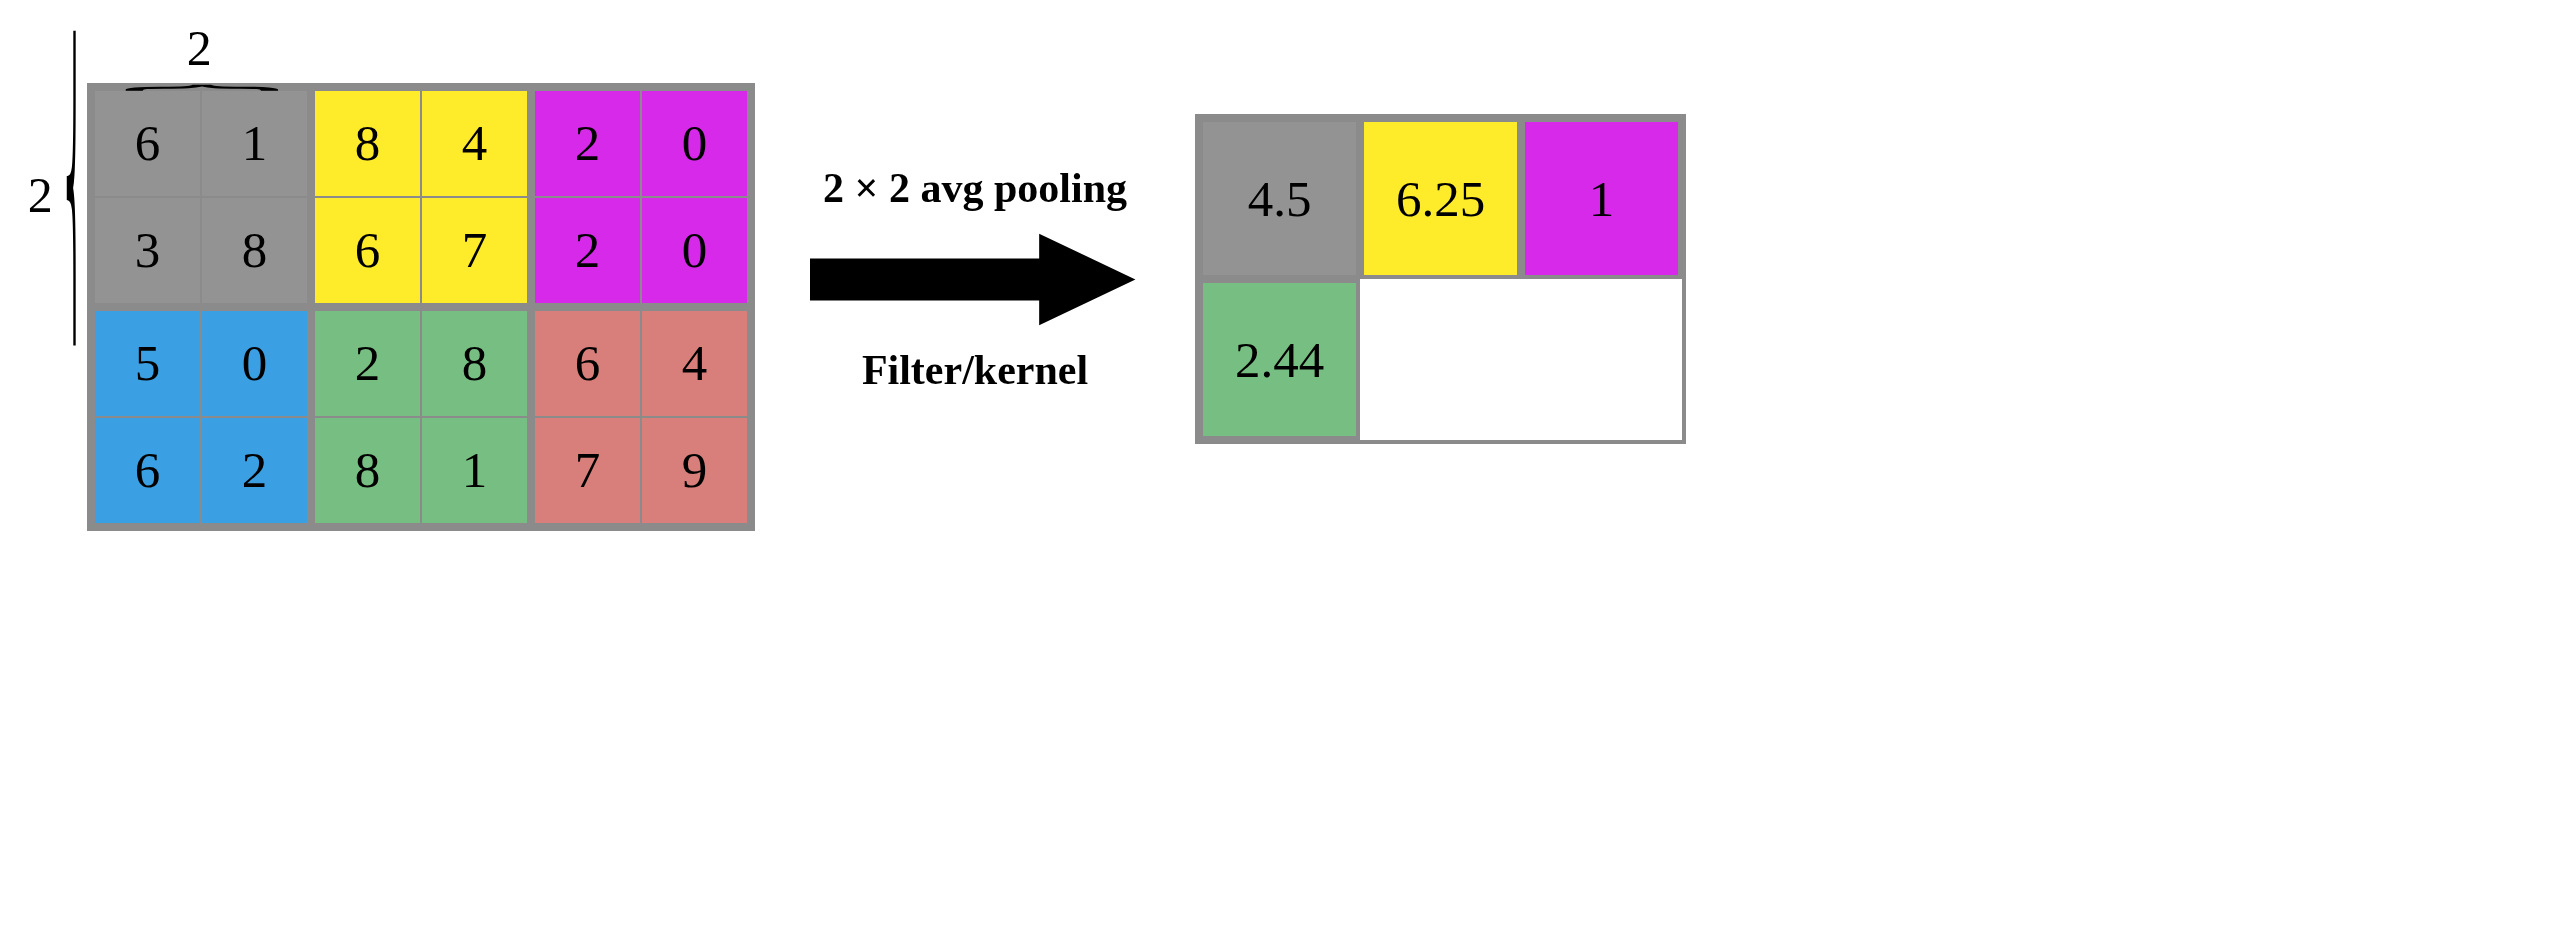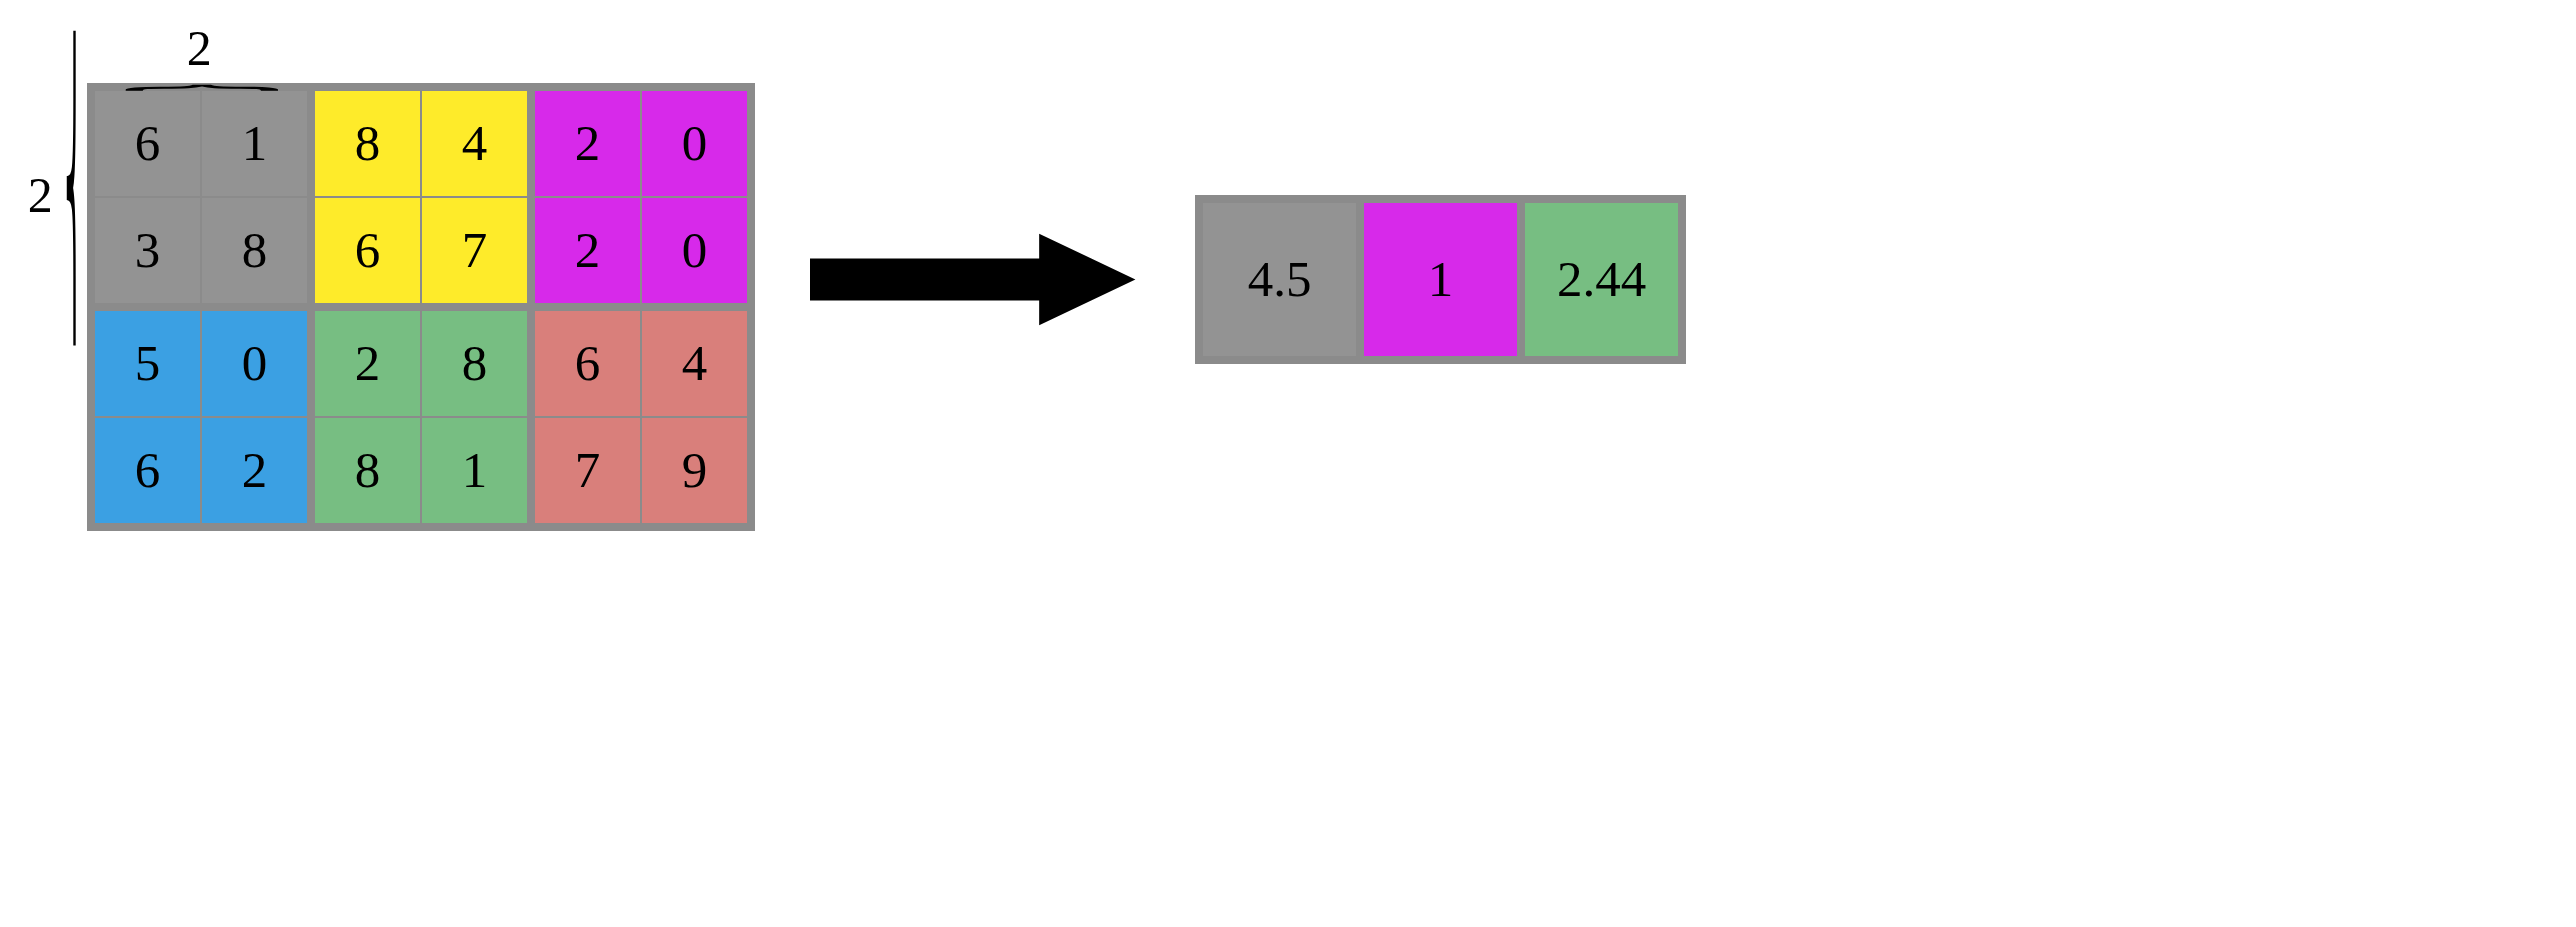--- a/index.html
+++ b/index.html
@@ -124,25 +124,28 @@
         <div class="cell bg-blue b-bottom b-left">6</div>
         <div class="cell bg-blue b-bottom b-right">2</div>
         <div class="cell bg-green b-bottom b-left">8</div>
         <div class="cell bg-green b-bottom b-right">1</div>
         <div class="cell bg-red b-bottom b-left">7</div>
         <div class="cell bg-red b-bottom b-right">9</div>
       </div>
   </div>
 
   <div class="arrow-block">
+    <div>2 × 2 avg pooling</div>
     <svg width="330" height="101" viewBox="0 0 360 110">
       <polygon points="0,32 250,32 250,5 355,55 250,105 250,78 0,78" fill="#000"></polygon>
     </svg>
+    <div>Filter/kernel</div>
   </div>
 
   <div class="output-grid" id="output-grid">
       <div class="cell bg-gray">4.5</div>
+      <div class="cell bg-yellow">6.25</div>
       <div class="cell bg-magenta">1</div>
       <div class="cell bg-green">2.44</div>
     </div>
 
 </div>
 
 
 </body></html>

